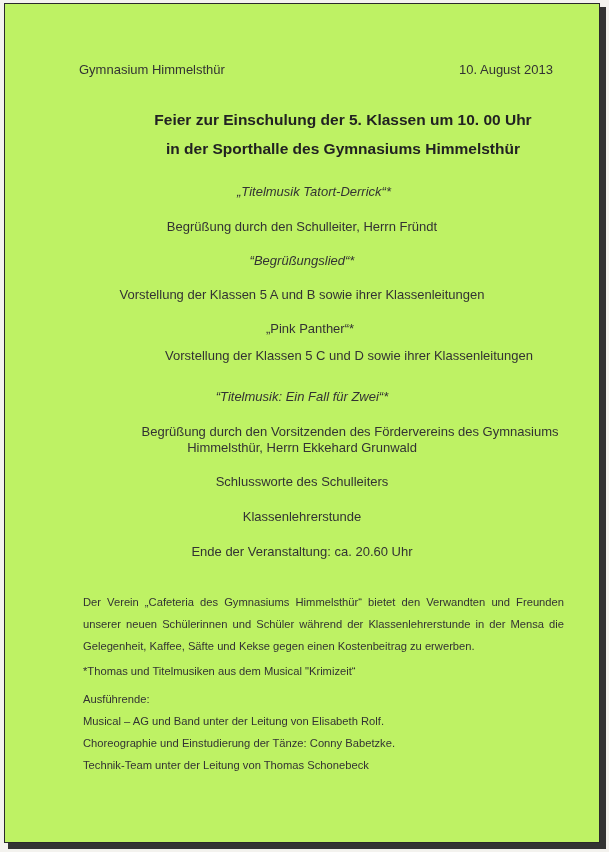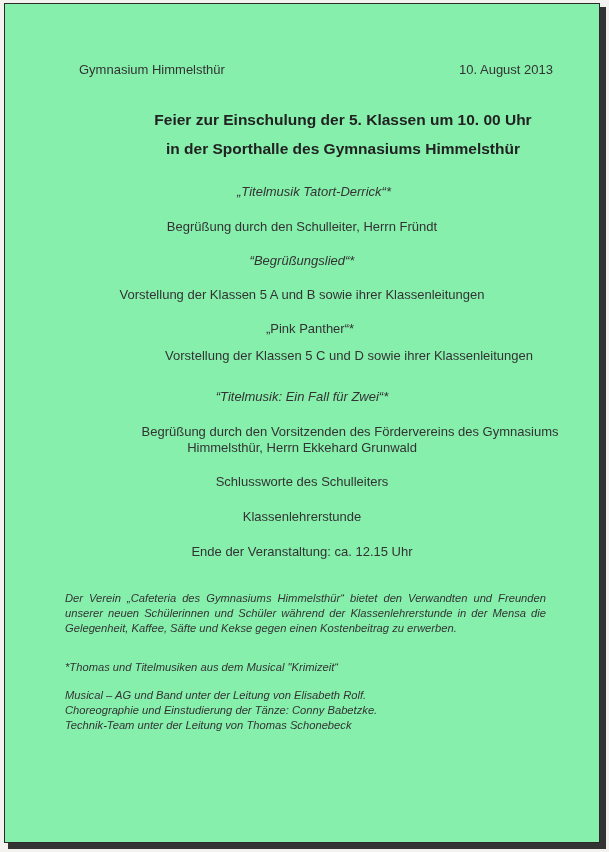--- a/index.html
+++ b/index.html
@@ -22,21 +22,21 @@
       width: 598px;
       height: 842px;
       background: #333;
     }
     .page {
       position: absolute;
       left: 4px;
       top: 3px;
       width: 596px;
       height: 840px;
-      background: #86efac;
+      background: #bef264;
       border: 1px solid #2a2a2a;
       box-sizing: border-box;
     }
     .header-row {
       position: absolute;
       left: 74px;
       top: 58px;
       width: 474px;
       display: flex;
       justify-content: space-between;
@@ -62,26 +62,25 @@
       width: 100%;
       text-align: center;
       font-size: 13px;
       color: #333;
       line-height: 16px;
     }
     .prog.italic { font-style: italic; }
 
     .notes {
       position: absolute;
-      left: 60px;
+      left: 78px;
       width: 481px;
       font-size: 11.2px;
-      font-style: italic;
       color: #333;
-      line-height: 15px;
+      line-height: 22px;
     }
     .notes p { margin: 0; }
     .justify { text-align: justify; }
   </style>
 </head>
 <body>
 
 <div class="page-shadow"></div>
 <div class="page">
 
@@ -97,29 +96,30 @@
   <div class="prog" style="top:215px;">Begrüßung durch den Schulleiter, Herrn Fründt</div>
   <div class="prog italic" style="top:249px;">“Begrüßungslied“*</div>
   <div class="prog" style="top:283px;">Vorstellung der Klassen 5 A und B sowie ihrer Klassenleitungen</div>
   <div class="prog" style="top:317px;margin-left:8px;">„Pink Panther“*</div>
   <div class="prog" style="top:344px;padding-left:47px;">Vorstellung der Klassen 5 C und D sowie ihrer Klassenleitungen</div>
   <div class="prog italic" style="top:385px;">“Titelmusik: Ein Fall für Zwei“*</div>
   <div class="prog" style="top:420px;padding-left:48px;">Begrüßung durch den Vorsitzenden des Fördervereins des Gymnasiums</div>
   <div class="prog" style="top:436px;">Himmelsthür, Herrn Ekkehard Grunwald</div>
   <div class="prog" style="top:470px;">Schlussworte des Schulleiters</div>
   <div class="prog" style="top:505px;">Klassenlehrerstunde</div>
-  <div class="prog" style="top:540px;">Ende der Veranstaltung: ca. 12.15 Uhr</div>
+  <div class="prog" style="top:540px;">Ende der Veranstaltung: ca. 20.60 Uhr</div>
 
   <div class="notes justify" style="top:587px;">
     <p>Der Verein „Cafeteria des Gymnasiums Himmelsthür“ bietet den Verwandten und Freunden unserer neuen Schülerinnen und Schüler während der Klassenlehrerstunde in der Mensa die Gelegenheit, Kaffee, Säfte und Kekse gegen einen Kostenbeitrag zu erwerben.</p>
   </div>
 
   <div class="notes" style="top:656px;">
     <p>*Thomas und Titelmusiken aus dem Musical "Krimizeit“</p>
   </div>
 
   <div class="notes" style="top:684px;">
+    <p>Ausführende:</p>
     <p>Musical – AG und Band unter der Leitung von Elisabeth Rolf.</p>
     <p>Choreographie und Einstudierung der Tänze: Conny Babetzke.</p>
     <p>Technik-Team unter der Leitung von Thomas Schonebeck</p>
   </div>
 
 </div>
 
 </body></html>

